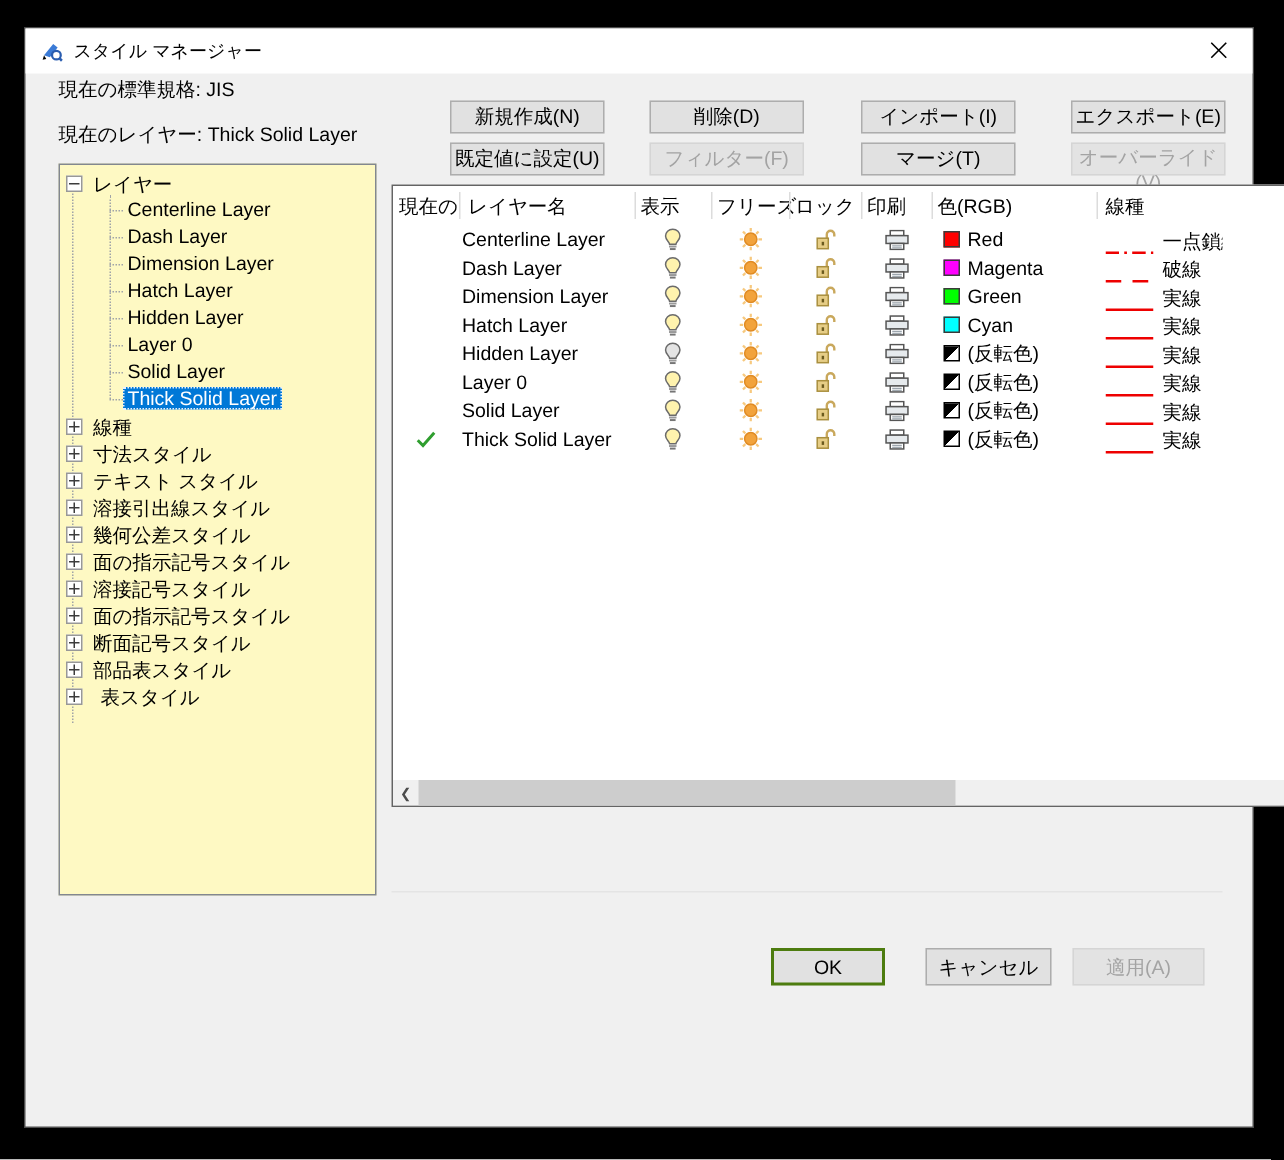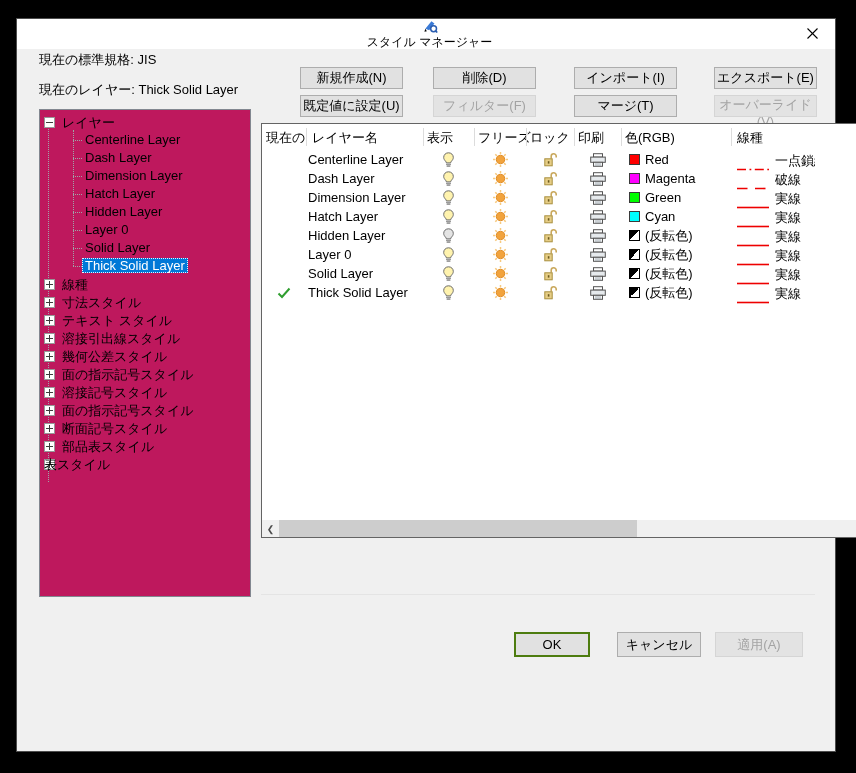--- a/index.html
+++ b/index.html
@@ -1,33 +1,33 @@
 <!DOCTYPE html>
 <html><head>
 <meta charset="utf-8">
 <style>
   html,body{margin:0;padding:0;}
   body{font-family:"Liberation Sans",sans-serif;}
   .stage{position:relative;width:856px;height:773px;background:#000;overflow:hidden;}
   .dialog{position:absolute;left:16px;top:18px;width:820px;height:734px;background:#f0f0f0;border:1px solid #4d4d4d;box-sizing:border-box;}
   
-  .titlebar{position:absolute;left:0;top:0;width:100%;height:30px;background:#fff;display:flex;align-items:center;flex-direction:column;}
+  .titlebar{position:absolute;left:0;top:0;width:100%;height:30px;background:#fff;display:flex;align-items:center;}
   .appicon{margin-left:9px;width:16px;height:16px;display:flex;align-items:center;justify-content:center;}
   .title{margin-left:7px;font-size:12px;color:#000;white-space:nowrap;}
   .closebtn{position:absolute;right:0;top:0;width:45px;height:29px;display:flex;align-items:center;justify-content:center;cursor:pointer;}
   
   .lbl{position:absolute;font-size:13px;color:#000;white-space:nowrap;}
   .lbl1{left:22px;top:32px;}
   .lbl2{left:22px;top:62px;}
   
   #toolbar{position:absolute;left:0;top:0;width:0;height:0;}
   .tbtn{position:absolute;width:103px;height:22px;background:#e1e1e1;border:1px solid #adadad;font-family:"Liberation Sans",sans-serif;font-size:13px;color:#000;padding:0;text-align:center;box-sizing:border-box;cursor:pointer;}
   .tbtn.disabled{background:#e3e3e3;border-color:#d5d5d5;color:#a3a3a3;cursor:default;}
   
-  .treebox{position:absolute;left:22px;top:90px;width:212px;height:488px;background:#be185d;border:1px solid #828790;box-sizing:border-box;overflow:hidden;}
+  .treebox{position:absolute;left:22px;top:90px;width:212px;height:488px;background:#fef9c3;border:1px solid #828790;box-sizing:border-box;overflow:hidden;}
   #tree{position:relative;padding-top:3px;height:100%;}
   .trowt{height:18px;position:relative;z-index:1;}
   .tlabel{position:absolute;top:1px;font-size:13px;color:#000;white-space:nowrap;}
   .tlabel.sel{background:#0078d7;color:#fff;padding:0 3px;margin-left:-3px;outline:1px dotted #e8f0ff;outline-offset:-1px;}
   .exp{position:absolute;left:4px;top:4px;width:9px;height:9px;border:1px solid #989898;background:#fff;box-sizing:content-box;}
   .exp::before{content:"";position:absolute;left:1px;right:1px;top:50%;height:1px;margin-top:-1px;background:#3c3c3c;}
   .exp.plus::after{content:"";position:absolute;top:1px;bottom:1px;left:50%;width:1px;margin-left:-1px;background:#3c3c3c;}
   .guide{position:absolute;width:0;border-left:1px dotted #a0a4a8;z-index:0;}
   .stub{position:absolute;left:33px;top:9px;width:9px;height:0;border-top:1px dotted #a0a4a8;}
   
@@ -172,21 +172,21 @@
           <div class="trowt">
             <span class="exp plus"></span>
             <span class="tlabel" style="left: 22px;">断面記号スタイル</span>
           </div>
           <div class="trowt">
             <span class="exp plus"></span>
             <span class="tlabel" style="left: 22px;">部品表スタイル</span>
           </div>
           <div class="trowt">
             <span class="exp plus"></span>
-            <span class="tlabel" style="left: 4px;">表スタイル</span>
+            <span class="tlabel" style="left: 27px;">表スタイル</span>
           </div>
         </div>
     </div>
 
     <div class="tablebox">
       <div class="thead" id="thead">
           <span class="hc" style="left: 4px;">現在の</span>
           <span class="hc" style="left: 50px;">レイヤー名</span>
           <span class="hc" style="left: 165px;">表示</span>
           <span class="hc" style="left: 216px;">フリーズ</span>

